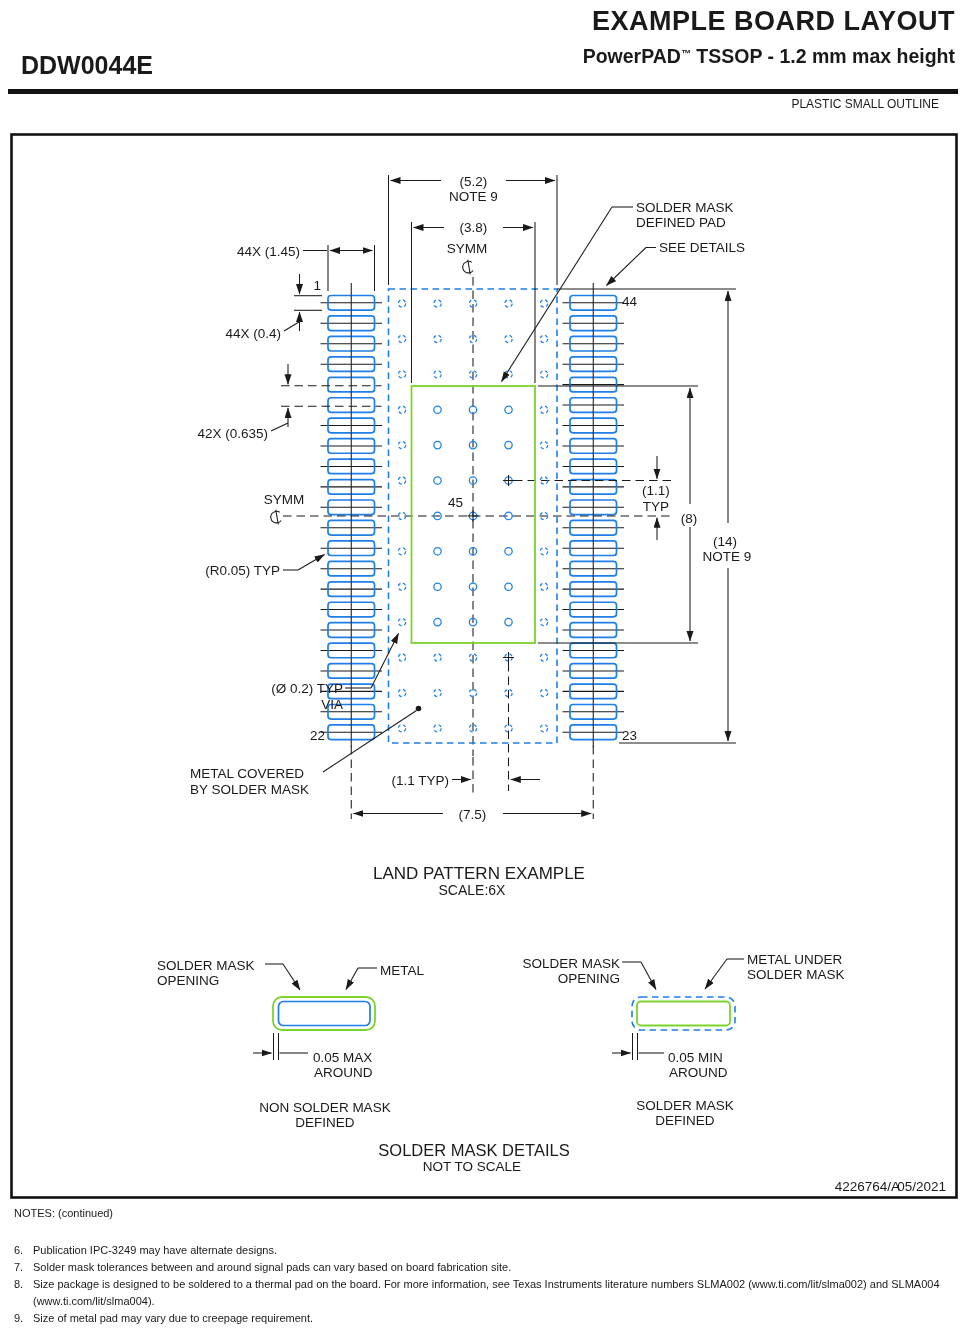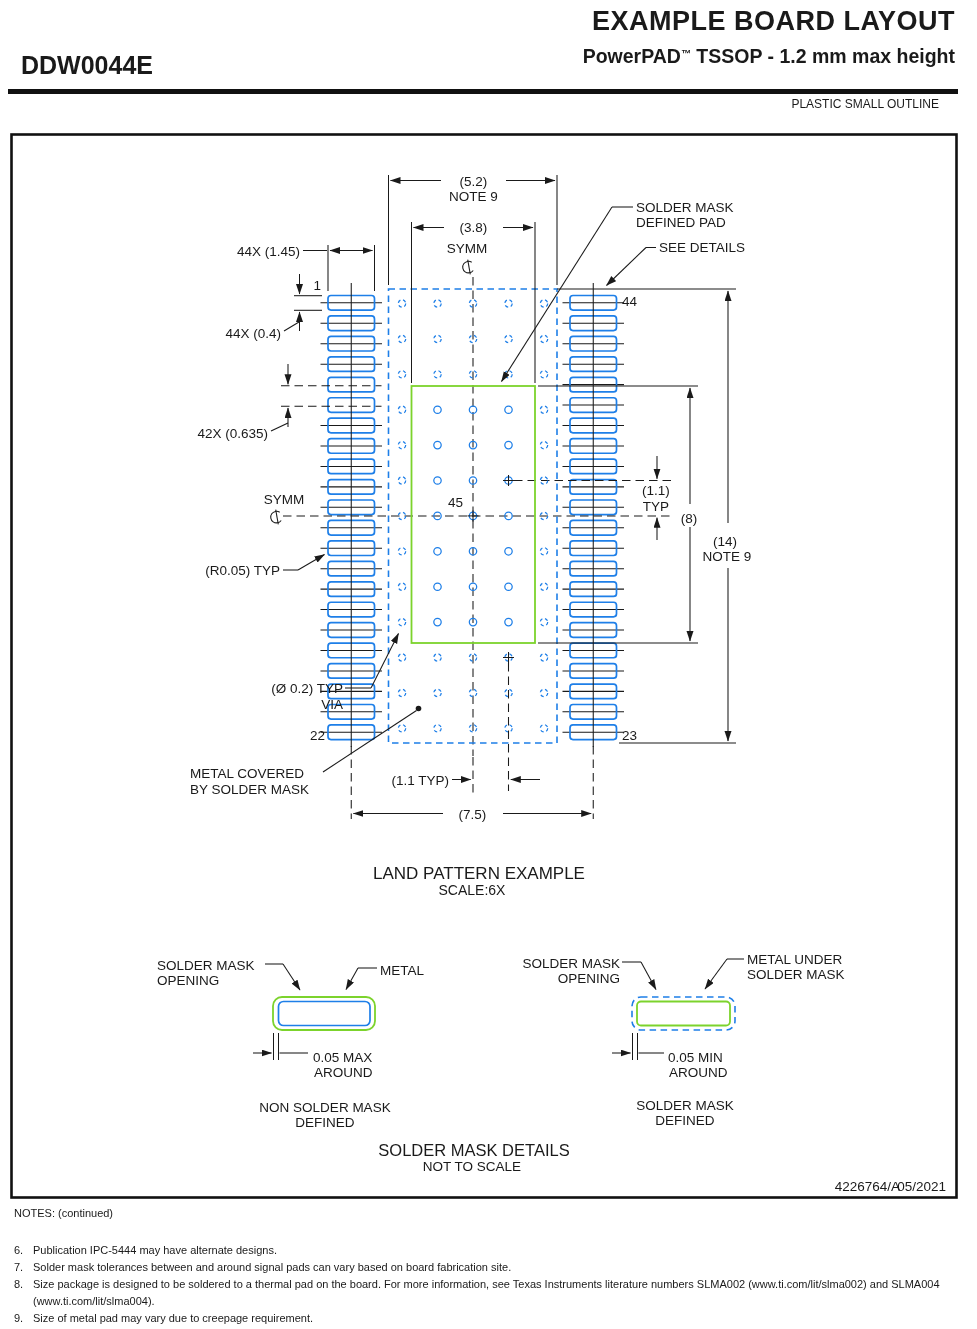--- a/index.html
+++ b/index.html
@@ -416,21 +416,21 @@
   <text class="mid" x="472" y="1171">NOT TO SCALE</text>
 
   <text class="end" x="900" y="1191">4226764/A</text>
   <text class="end" x="946" y="1191">05/2021</text>
 </svg>
 
 <div class="notes">
   <div class="notes-heading">NOTES: (continued)</div>
   <div class="note-item">
     <span class="note-num">6.</span>
-    <span class="note-text">Publication IPC-5444 may have alternate designs.</span>
+    <span class="note-text">Publication IPC-3249 may have alternate designs.</span>
   </div>
   <div class="note-item">
     <span class="note-num">7.</span>
     <span class="note-text">Solder mask tolerances between and around signal pads can vary based on board fabrication site.</span>
   </div>
   <div class="note-item">
     <span class="note-num">8.</span>
     <span class="note-text">Size package is designed to be soldered to a thermal pad on the board. For more information, see Texas Instruments literature numbers SLMA002 (www.ti.com/lit/slma002) and SLMA004 (www.ti.com/lit/slma004).</span>
   </div>
   <div class="note-item">

